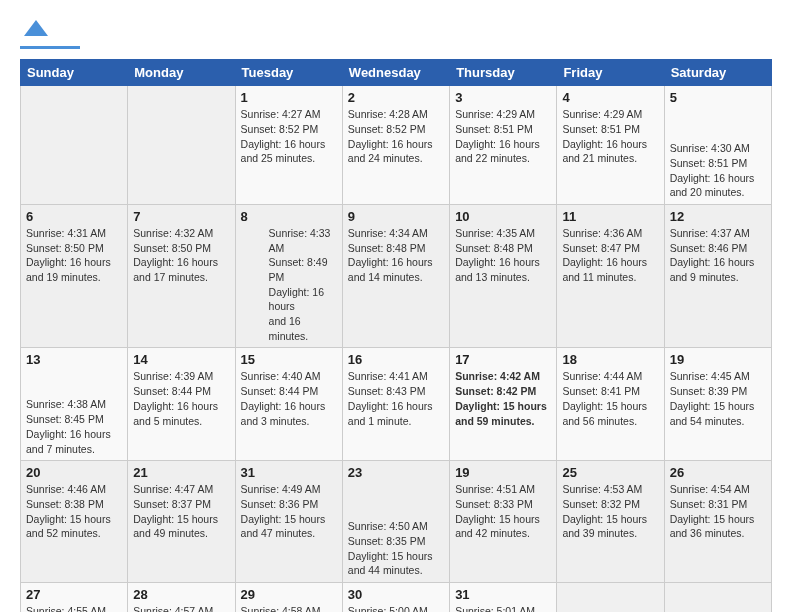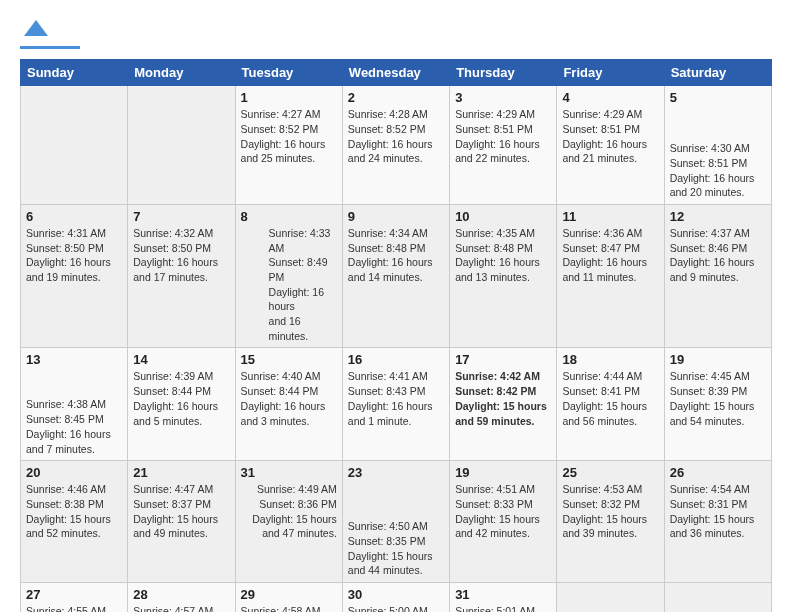--- a/index.html
+++ b/index.html
@@ -280,21 +280,21 @@
         </td>
         <td>
           <span class="day-number">21</span>
           <div class="day-info" style="white-space: pre-line;">Sunrise: 4:47 AM
 Sunset: 8:37 PM
 Daylight: 15 hours
 and 49 minutes.</div>
         </td>
         <td>
           <span class="day-number">31</span>
-          <div class="day-info" style="white-space: pre-line; text-align: right;">Sunrise: 4:49 AM
+          <div class="day-info" style="white-space: pre-line;">Sunrise: 4:49 AM
 Sunset: 8:36 PM
 Daylight: 15 hours
 and 47 minutes.</div>
         </td>
         <td>
           <span class="day-number">23</span>
           <div class="day-info" style="white-space: pre-line; margin-top: 39px;">Sunrise: 4:50 AM
 Sunset: 8:35 PM
 Daylight: 15 hours
 and 44 minutes.</div>

